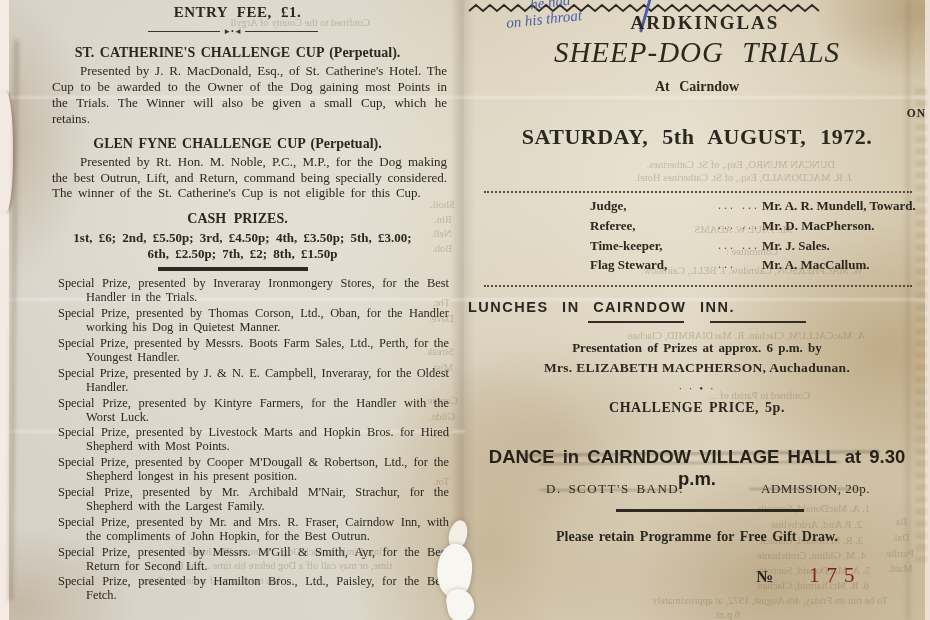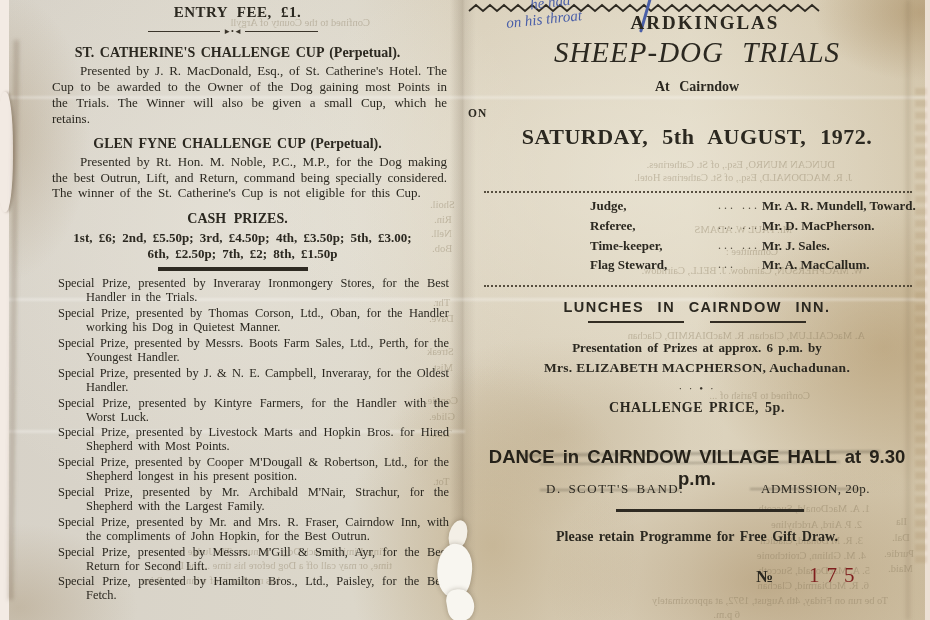--- a/index.html
+++ b/index.html
@@ -47,31 +47,31 @@
   
   .rp{position:absolute;left:468px;top:0;width:458px;height:620px;z-index:2;}
   .rp>div{position:absolute;left:0;right:0;}
   .hw{color:#4a5fa8;font-style:italic;font-size:15px;white-space:nowrap;z-index:4;}
   .hw1{left:62px !important;right:auto !important;top:-6px;transform:rotate(-7deg);}
   .hw2{left:38px !important;right:auto !important;top:11px;transform:rotate(-6deg);}
   .hw-slash{left:176px !important;right:auto !important;top:-3px;width:2.5px !important;height:36px;background:#4a5fa8;transform:rotate(16deg);border-radius:2px;}
   .t-ard{top:12px;text-align:center;font-weight:bold;font-size:19px;letter-spacing:2px;padding-left:16px;}
   .t-main{top:36px;text-align:center;font-weight:normal;font-style:italic;font-size:29px;letter-spacing:1px;word-spacing:10px;}
   .t-loc{top:79px;text-align:center;font-weight:bold;font-size:14px;word-spacing:6px;}
-  .t-on{top:107px;text-align:left;font-weight:bold;font-size:11.5px;letter-spacing:1px;}
+  .t-on{top:107px;text-align:right;font-weight:bold;font-size:11.5px;letter-spacing:1px;}
   .t-date{top:124px;text-align:center;font-weight:bold;font-size:22px;letter-spacing:.5px;word-spacing:8px;}
   .dotted{border-top:2px dotted rgba(62,54,40,.85);height:0;}
   .d1{top:191px;left:16px !important;right:14px !important;}
   .d2{top:285px;left:16px !important;right:14px !important;}
   .officials{top:196px;left:78px !important;right:auto !important;width:372px;margin-left:44px;}
   .off-row{display:grid;grid-template-columns:122px 1fr 200px;line-height:19.8px;}
   .off-role{font-weight:bold;font-size:13px;}
   .off-dots{font-size:12px;letter-spacing:3px;color:rgba(55,48,36,.8);overflow:hidden;white-space:nowrap;padding:0 6px;}
   .off-name{font-weight:bold;font-size:13px;white-space:nowrap;}
-  .lunches{top:299px;text-align:center;font-family:"Liberation Sans",sans-serif;font-weight:bold;font-size:14.5px;letter-spacing:1.5px;word-spacing:8px;}
+  .lunches{top:299px;text-align:left;font-family:"Liberation Sans",sans-serif;font-weight:bold;font-size:14.5px;letter-spacing:1.5px;word-spacing:8px;}
   .lunch-ul{top:321px;display:flex;justify-content:center;gap:26px;}
   .lunch-ul span{width:96px;border-top:2px solid #332d23;}
   .pres1{top:340px;text-align:center;font-weight:bold;font-size:13px;word-spacing:2px;}
   .pres2{top:360px;text-align:center;font-weight:bold;font-size:13.5px;letter-spacing:.3px;}
   .orn{top:382px;text-align:center;font-size:11px;letter-spacing:2px;color:#3a342a;}
   .price{top:400px;text-align:center;font-weight:bold;font-size:14px;letter-spacing:.5px;word-spacing:2px;}
   .wavy{top:426px;left:52px !important;right:auto !important;width:360px;height:12px;}
   .dance{top:446px;text-align:center;font-family:"Liberation Sans",sans-serif;font-weight:bold;font-size:18.5px;word-spacing:3px;color:#26221a;}
   .band-row{top:481px;left:78px !important;right:56px !important;display:flex;justify-content:space-between;font-size:13px;}
   .band{letter-spacing:1.5px;word-spacing:2px;}

